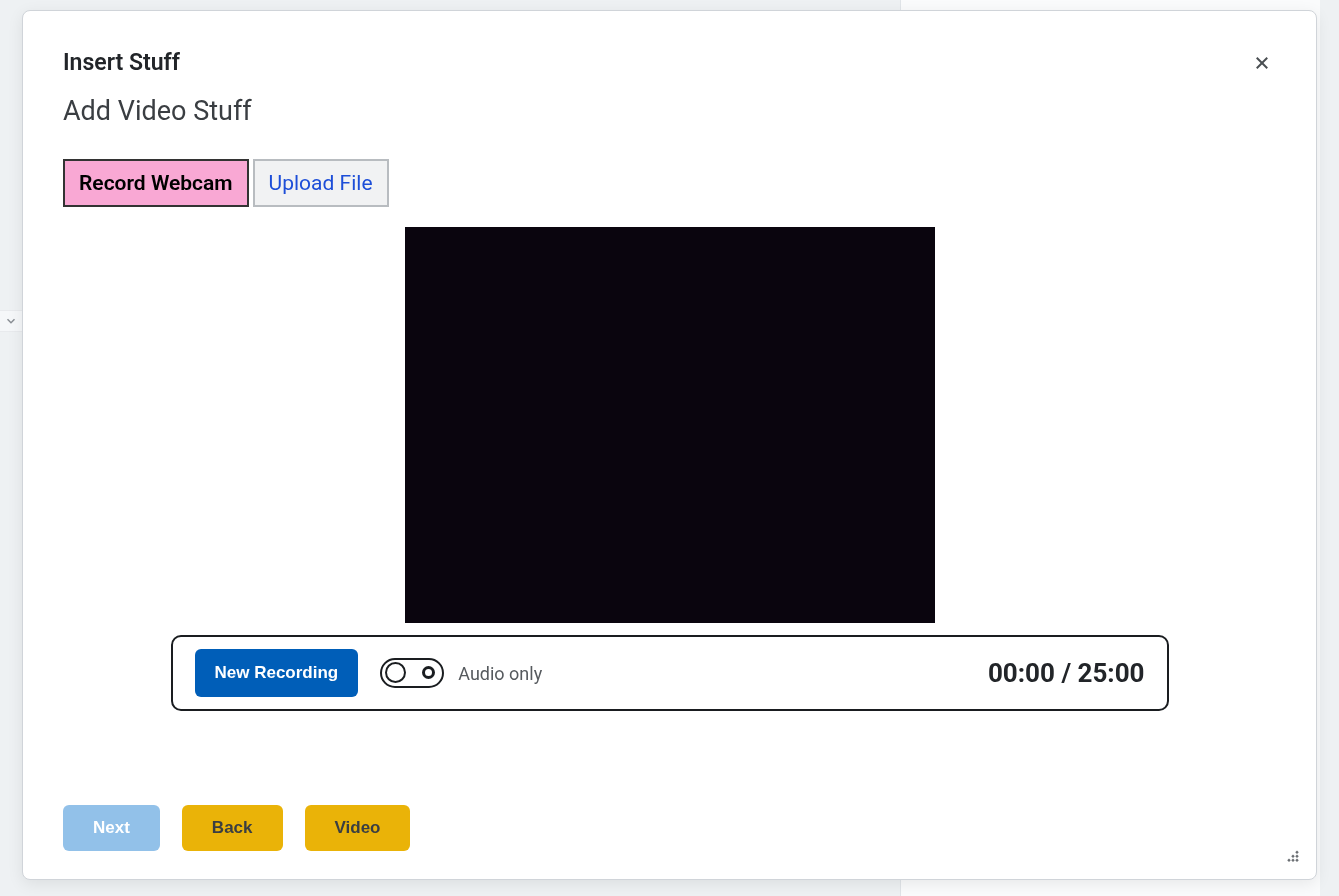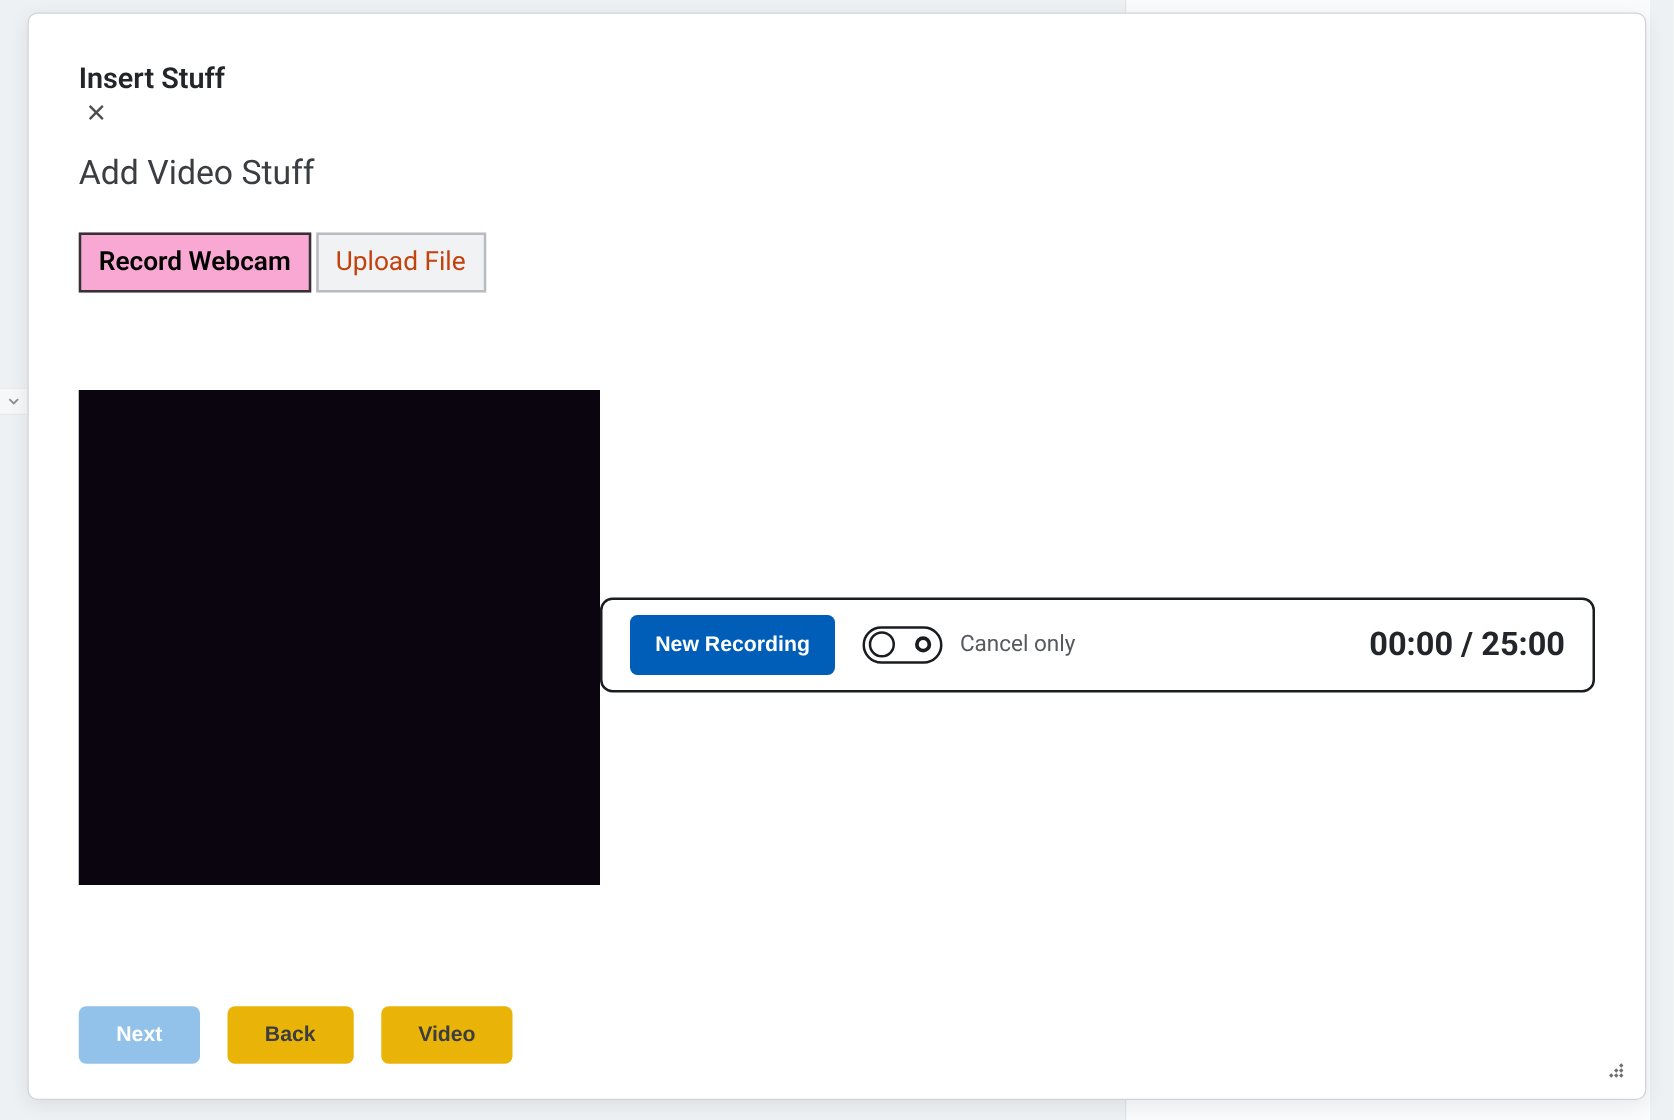--- a/index.html
+++ b/index.html
@@ -49,21 +49,20 @@
       border-radius: 8px;
       box-shadow: 0 4px 16px rgba(0,0,0,0.08);
       padding: 38px 40px 28px 40px;
       display: flex;
       flex-direction: column;
     }
     .modal-header {
       display: flex;
       justify-content: space-between;
       align-items: flex-start;
-      flex-direction: column;
     }
     .modal-title {
       font-size: 23px;
       font-weight: 600;
       color: #222529;
     }
     .close-btn {
       cursor: pointer;
       color: #4a4e52;
       width: 28px;
@@ -90,28 +89,28 @@
     .tab {
       border: 2px solid #333;
       padding: 10px 14px;
       font-size: 21px;
       font-weight: 600;
       cursor: pointer;
       background: #f9a8d4;
     }
     .tab.inactive {
       border: 2px solid #b8bcc0;
-      color: #c2410c;
+      color: #1d4ed8;
       font-weight: 400;
       background: #f1f2f3;
     }
     .video-area {
       flex: 1;
       display: flex;
-      flex-direction: row;
+      flex-direction: column;
       align-items: center;
       margin-top: 20px;
     }
     .video-preview {
       width: 530px;
       height: 396px;
       background: #0a050e;
     }
     .controls-bar {
       width: 998px;
@@ -244,21 +243,21 @@
     <div class="video-preview"></div>
 
     <div class="controls-bar">
       <button class="new-recording-btn">New Recording</button>
 
       <div class="toggle-wrap">
         <div class="toggle">
           <div class="toggle-knob-outline"></div>
           <div class="toggle-knob-filled"></div>
         </div>
-        <div class="toggle-label">Cancel only</div>
+        <div class="toggle-label">Audio only</div>
       </div>
 
       <div class="time-display">00:00 / 25:00</div>
     </div>
   </div>
 
   <div class="footer">
     <button class="btn btn-primary">Next</button>
     <button class="btn btn-secondary">Back</button>
     <button class="btn btn-secondary">Video</button>

